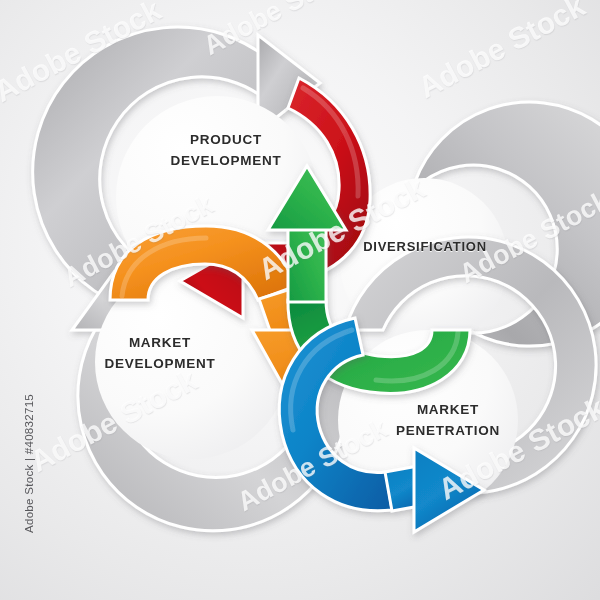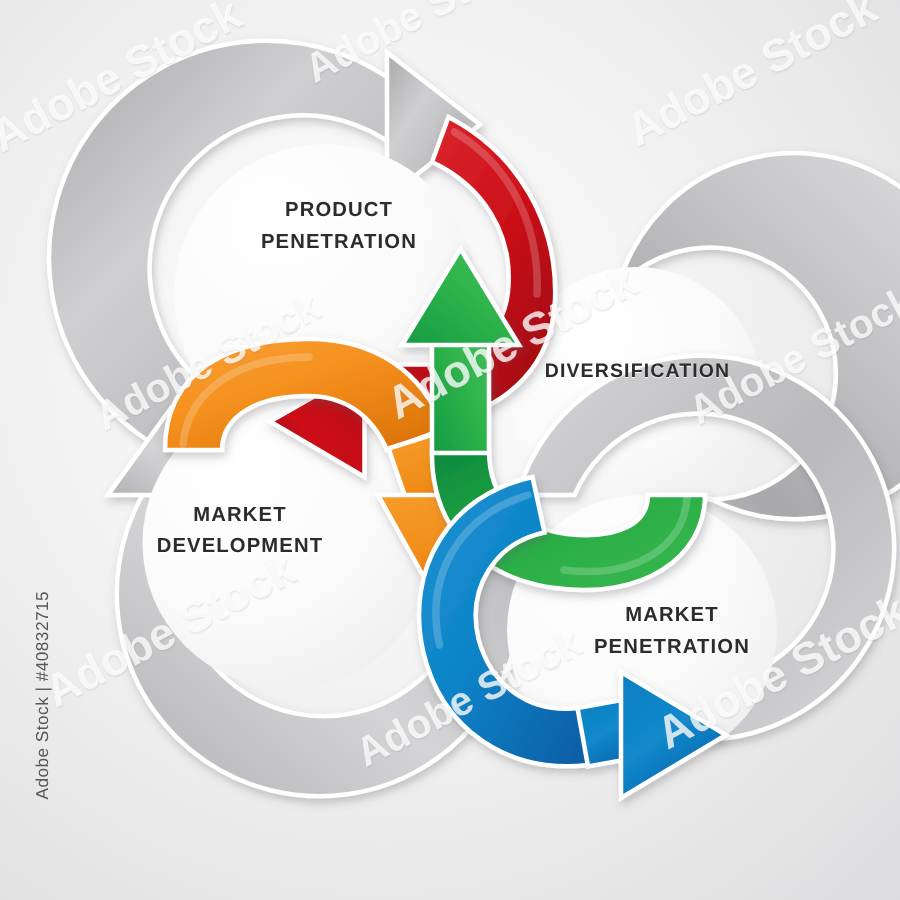--- a/index.html
+++ b/index.html
@@ -250,21 +250,21 @@
 
     <g opacity="0.20">
       <path d="M 303 88 C 340 110 360 150 358 196" fill="none" stroke="#ffffff" stroke-width="5" stroke-linecap="round"></path>
       <path d="M 122 296 C 126 258 162 238 206 238" fill="none" stroke="#ffffff" stroke-width="5" stroke-linecap="round"></path>
       <path d="M 458 332 C 456 364 424 386 376 380" fill="none" stroke="#ffffff" stroke-width="5" stroke-linecap="round"></path>
       <path d="M 352 330 C 306 344 283 384 293 430" fill="none" stroke="#ffffff" stroke-width="5" stroke-linecap="round"></path>
     </g>
   </svg>
 
   <div class="lbl" id="lbl-pd">PRODUCT
-PENETRATION</div>
+DEVELOPMENT</div>
   <div class="lbl" id="lbl-dv">DIVERSIFICATION</div>
   <div class="lbl" id="lbl-md">MARKET
 DEVELOPMENT</div>
   <div class="lbl" id="lbl-mp">MARKET
 PENETRATION</div>
 
   <div class="wm wm-a" style="left:-14px;  top:34px;">Adobe Stock</div>
   <div class="wm wm-b" style="left:196px;  top:-6px;">Adobe Stock</div>
   <div class="wm wm-a" style="left:410px;  top:30px;">Adobe Stock</div>
   <div class="wm wm-b" style="left:56px;   top:226px;">Adobe Stock</div>

